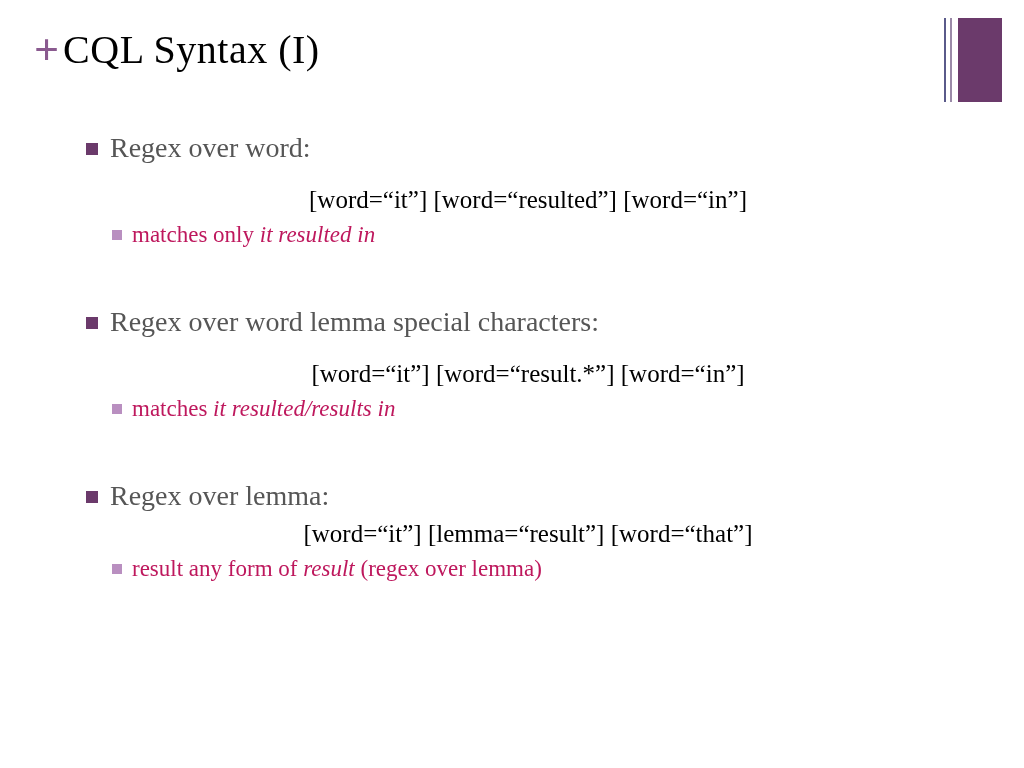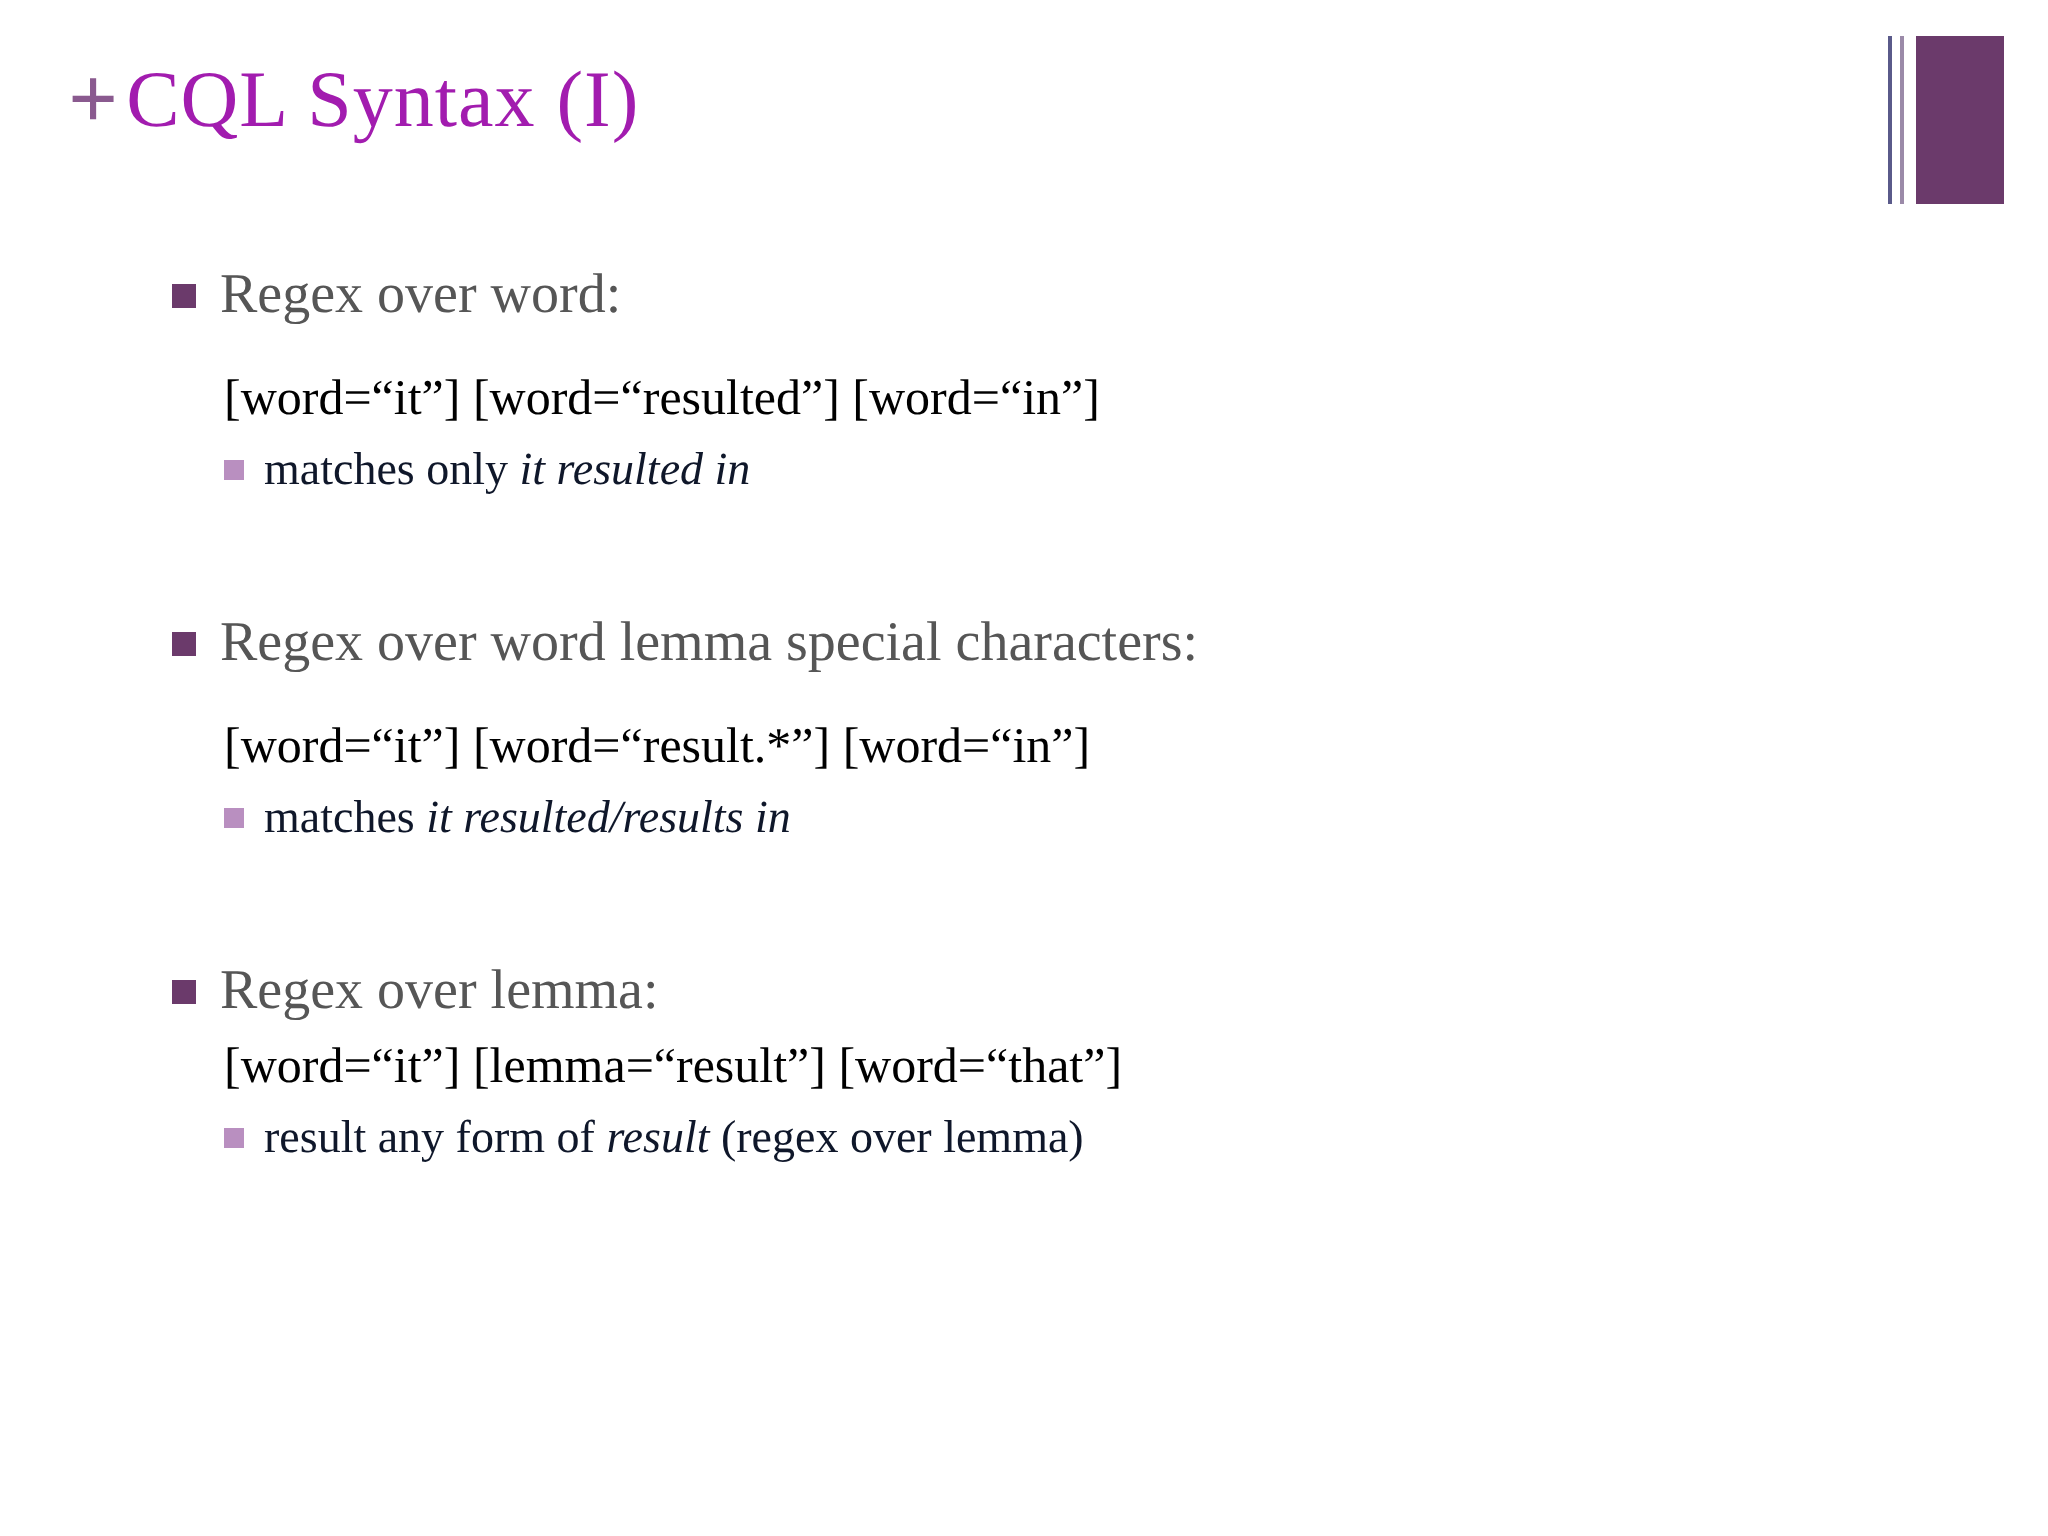--- a/index.html
+++ b/index.html
@@ -43,28 +43,29 @@
     align-items: center;
   }
   .plus {
     font-size: 44px;
     font-weight: bold;
     color: #8a5a8f;
     margin-right: 4px;
   }
   .title {
     font-size: 40px;
-    color: #a21caf;
+    color: #000000;
     letter-spacing: 0.5px;
   }
   .content {
     position: absolute;
     top: 132px;
     left: 86px;
     right: 80px;
+    text-align: center;
   }
   .section { margin-bottom: 58px; }
   .section:last-child { margin-bottom: 0; }
   .l1 {
     display: flex;
     align-items: baseline;
     font-size: 28px;
     color: #565656;
     margin-bottom: 22px;
   }
@@ -82,21 +83,21 @@
   .code-line {
     font-size: 25px;
     color: #000000;
     margin-left: 26px;
     margin-bottom: 8px;
   }
   .l2 {
     display: flex;
     align-items: baseline;
     font-size: 23px;
-    color: #0f172a;
+    color: #be185d;
     margin-left: 26px;
   }
   .bullet-light {
     display: inline-block;
     width: 10px;
     height: 10px;
     background: #b98fc0;
     margin-right: 10px;
     position: relative;
     top: -2px;

